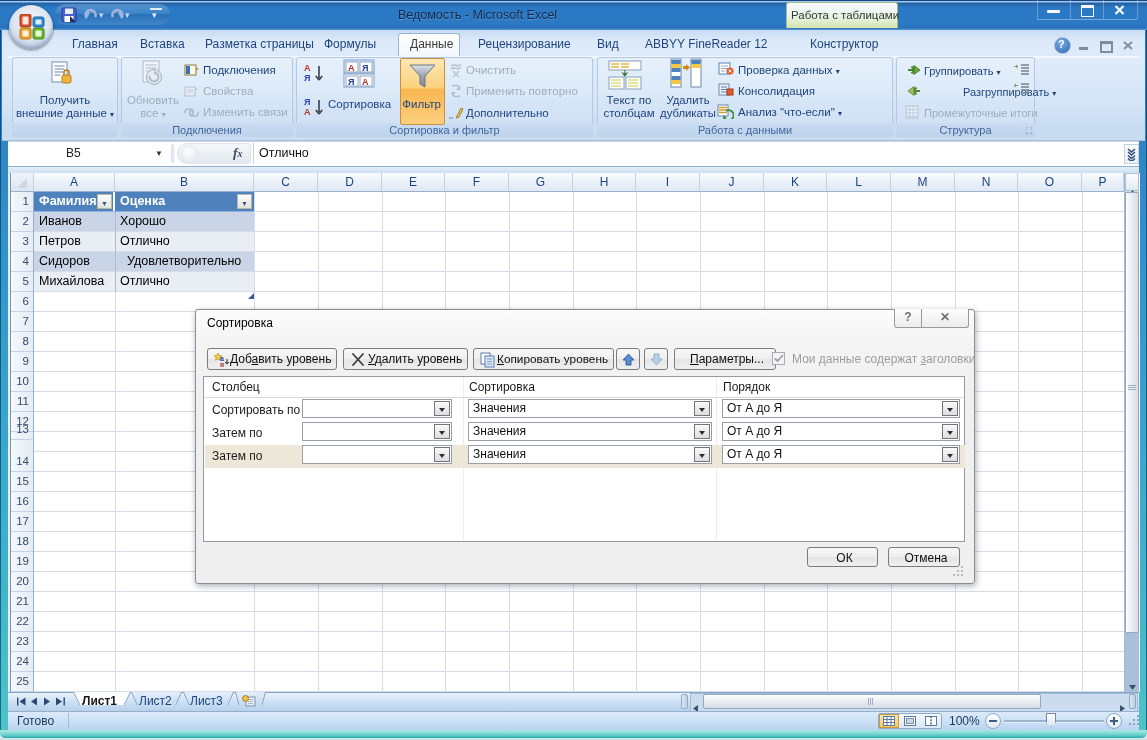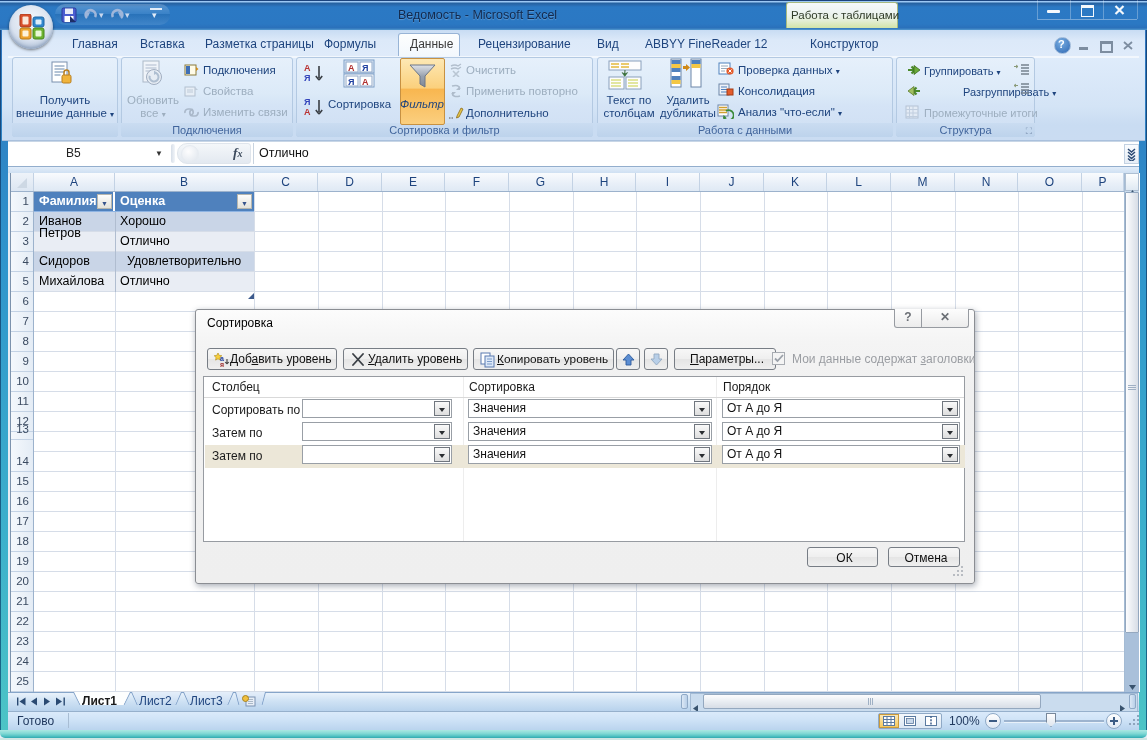--- a/index.html
+++ b/index.html
@@ -190,21 +190,21 @@
   <svg class="ab" style="left:408px;top:63px" width="29" height="26" viewBox="0 0 29 26">
     <path d="M2 2 h25 l-10 11 v11 l-5 -3 v-8 Z" fill="url(#fg)" stroke="#6c7687" stroke-width="1"></path>
     <defs>
           <linearGradient id="fg" x1="0" y1="0" x2="0" y2="1">
             <stop offset="0" stop-color="#dfe2e8"></stop>
             <stop offset=".5" stop-color="#9aa3b0"></stop>
             <stop offset="1" stop-color="#7e8896"></stop>
           </linearGradient>
         </defs>
   </svg>
-  <div class="ab nv nw" style="left:400px;top:98px;width:41px;text-align:right;font-size:11.5px;font-style:italic;">Фильтр</div>
+  <div class="ab nv nw" style="left:400px;top:98px;width:41px;text-align:right;font-size:11.5px;">Фильтр</div>
   <svg class="ab" style="left:449px;top:63px" width="14" height="14" viewBox="0 0 14 14" opacity=".55">
     <path d="M2 3 Q6 1 9 3 L12 1 M2 6 Q6 4 9 6 L12 4" stroke="#8a98a8" stroke-width="1.4" fill="none"></path>
     <path d="M4 8 L10 14 M10 8 L4 14" stroke="#98a6b4" stroke-width="1.6"></path>
   </svg>
   <div class="ab dis nw" style="left:466px;top:64px;font-size:11.5px;">Очистить</div>
   <svg class="ab" style="left:449px;top:84px" width="14" height="14" viewBox="0 0 14 14" opacity=".55">
     <path d="M3 2 Q10 0 11 5 M11 12 Q4 14 3 9" stroke="#8a98a8" stroke-width="1.5" fill="none"></path>
     <path d="M11 2 l0 4 -4 0 Z M3 12 l0 -4 4 0 Z" fill="#8a98a8"></path>
   </svg>
   <div class="ab dis nw" style="left:466px;top:85px;font-size:11.5px;">Применить повторно</div>
@@ -370,21 +370,21 @@
     <div class="ab" style="left:0px;top:19px;width:220px;height:1px;background:#8eb4e3;"></div>
     <div class="ab" style="left:63px;top:2px;width:15px;height:15px;background:linear-gradient(#fdfdfc,#e3e2da);border:1px solid #b6b6ae;box-sizing:border-box;text-align:center;"><span style="font-size:7px;color:#36548c;position:relative;top:-3px;">▼</span></div>
     <div class="ab" style="left:203px;top:2px;width:15px;height:15px;background:linear-gradient(#fdfdfc,#e3e2da);border:1px solid #b6b6ae;box-sizing:border-box;text-align:center;"><span style="font-size:7px;color:#36548c;position:relative;top:-3px;">▼</span></div>
     <div class="ab" style="left:0px;top:20px;width:220px;height:19px;background:#c9d5e7;"></div>
     <div class="ab" style="left:0px;top:40px;width:220px;height:19px;background:#e9edf4;"></div>
     <div class="ab" style="left:0px;top:60px;width:220px;height:19px;background:#c9d5e7;"></div>
     <div class="ab" style="left:0px;top:80px;width:220px;height:19px;background:#e9edf4;"></div>
     <div class="ab" style="left:81px;top:20px;width:1px;height:80px;background:#b0bdd0;"></div>
     <div class="ab cd" style="left:5px;top:20px;">Иванов</div>
         <div class="ab cd" style="left:86px;top:20px;">Хорошо</div>
-    <div class="ab cd" style="left:5px;top:32px;">Петров</div>
+    <div class="ab cd" style="left:5px;top:40px;">Петров</div>
         <div class="ab cd" style="left:86px;top:40px;">Отлично</div>
     <div class="ab cd" style="left:5px;top:60px;">Сидоров</div>
         <div class="ab cd" style="left:86px;top:60px;margin-left:7px;">Удовлетворительно</div>
     <div class="ab cd" style="left:5px;top:80px;">Михайлова</div>
         <div class="ab cd" style="left:86px;top:80px;">Отлично</div>
     <div class="ab" style="left:214px;top:93px;width:6px;height:6px;"><svg width="6" height="6">
             <path d="M6 0 L6 6 L0 6 Z" fill="#3c5a8c"></path>
           </svg></div>
   </div>
 

